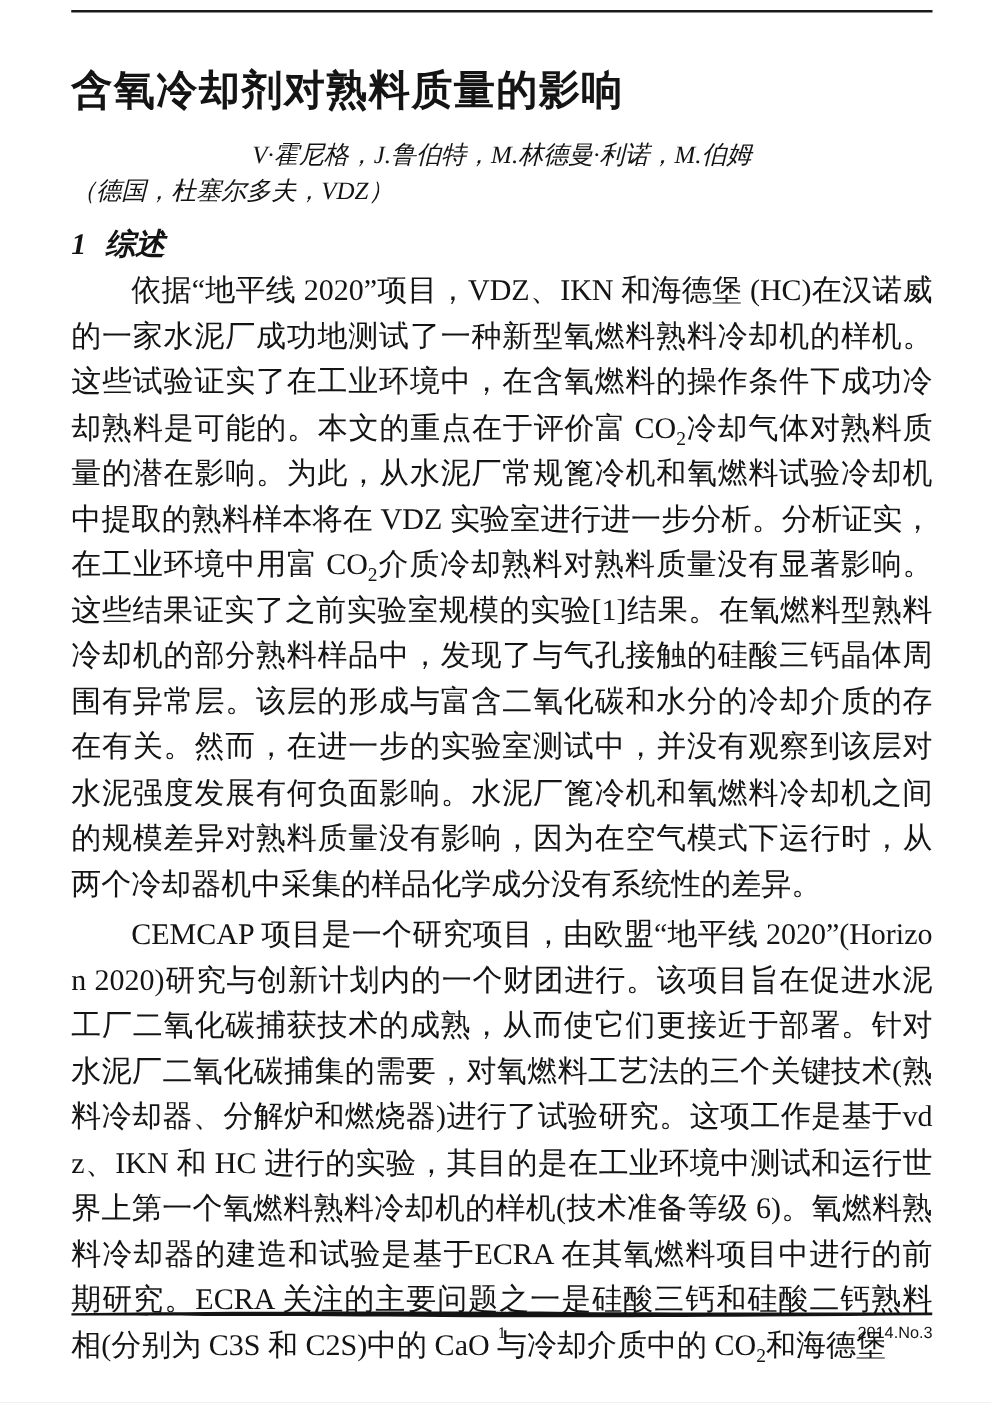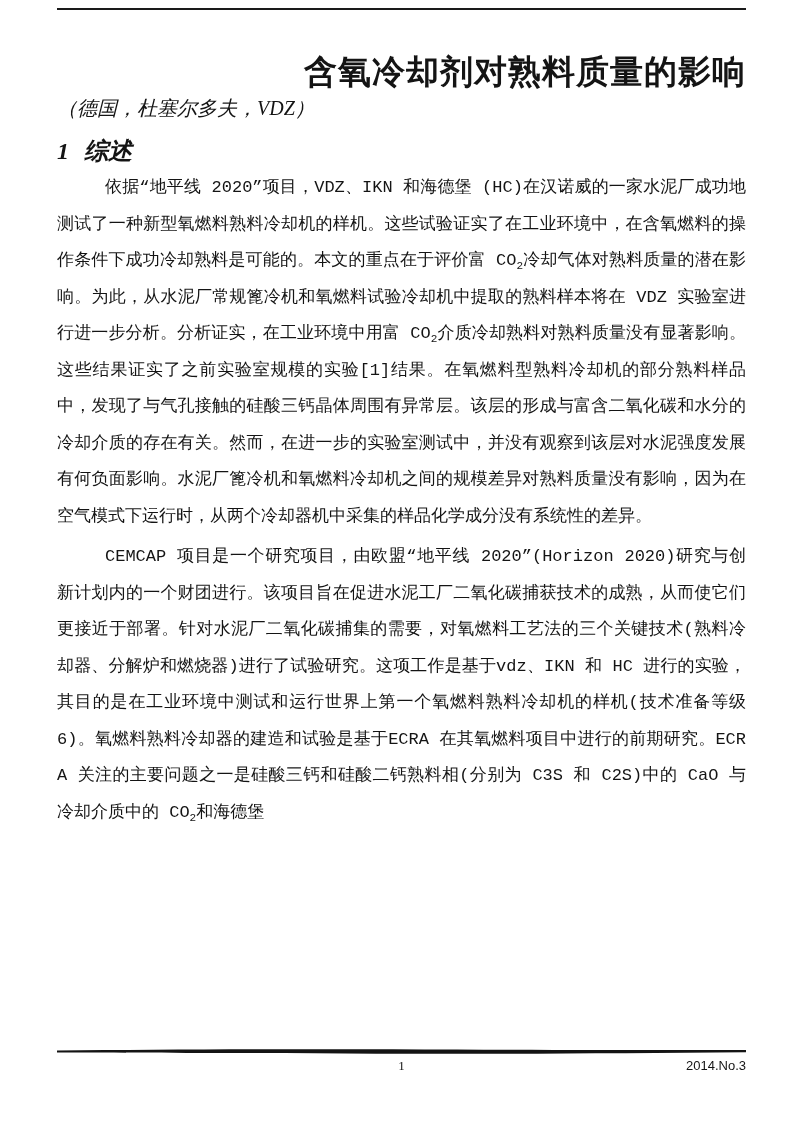--- a/index.html
+++ b/index.html
@@ -33,21 +33,21 @@
   }
   .header-rule {
     margin-top: 8px;
     height: 2px;
     background: #1a1a1a;
   }
 
   
   .doc-title {
     margin: 42px 0 0 0;
-    text-align: right;
+    text-align: left;
     font-family: "Liberation Sans", "DejaVu Sans", sans-serif;
     font-weight: 700;
     font-size: 33px;
     line-height: 40px;
     letter-spacing: 1px;
   }
   .authors {
     margin-top: 19px;
     text-align: center;
     font-size: 20px;
@@ -70,26 +70,25 @@
     line-height: 30px;
     font-style: italic;
   }
   .section-heading .sec-num {
     display: inline-block;
     margin-right: 15px;
     font-family: "Liberation Serif", "DejaVu Serif", serif;
   }
   .body-paragraph {
     margin: 4px 0 0 0;
-    font-size: 17px;
+    font-size: 24px;
     line-height: 36.5px;
     text-align: justify;
     text-indent: 48px;
     word-break: break-all;
-    font-family: Liberation Mono, monospace;
   }
   .body-paragraph sub {
     font-size: 0.65em;
     line-height: 0;
   }
 
   
   .footer {
     position: absolute;
     left: 57px;
@@ -126,20 +125,21 @@
 </head>
 <body>
 
 <div class="page">
   <div class="content">
 
     <div class="header-rule"></div>
 
     <h1 class="doc-title">含氧冷却剂对熟料质量的影响</h1>
 
+    <div class="authors">V·霍尼格，J.鲁伯特，M.林德曼·利诺，M.伯姆</div>
 
     <div class="affiliation">（德国，杜塞尔多夫，VDZ）</div>
 
     <div>
       <h2 class="section-heading">
         <span class="sec-num">1</span><span>综述</span>
       </h2>
       <p class="body-paragraph"><span>依据“地平线 2020”项目，VDZ、IKN 和海德堡 (HC)在汉诺威的一家水泥厂成功地测试了一种新型氧燃料熟料冷却机的样机。这些试验证实了在工业环境中，在含氧燃料的操作条件下成功冷却熟料是可能的。本文的重点在于评价富 CO</span><sub>2</sub><span>冷却气体对熟料质量的潜在影响。为此，从水泥厂常规篦冷机和氧燃料试验冷却机中提取的熟料样本将在 VDZ 实验室进行进一步分析。分析证实，在工业环境中用富 CO</span><sub>2</sub><span>介质冷却熟料对熟料质量没有显著影响。这些结果证实了之前实验室规模的实验[1]结果。在氧燃料型熟料冷却机的部分熟料样品中，发现了与气孔接触的硅酸三钙晶体周围有异常层。该层的形成与富含二氧化碳和水分的冷却介质的存在有关。然而，在进一步的实验室测试中，并没有观察到该层对水泥强度发展有何负面影响。水泥厂篦冷机和氧燃料冷却机之间的规模差异对熟料质量没有影响，因为在空气模式下运行时，从两个冷却器机中采集的样品化学成分没有系统性的差异。</span></p>
     </div>
 

